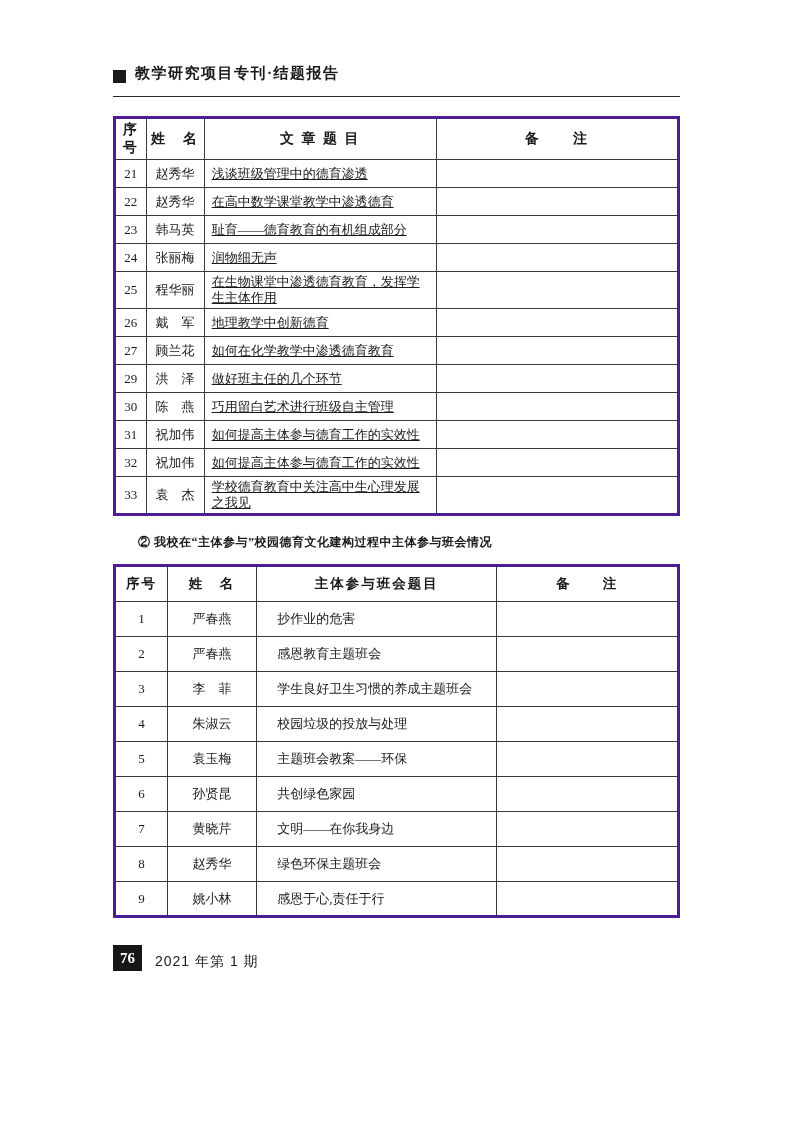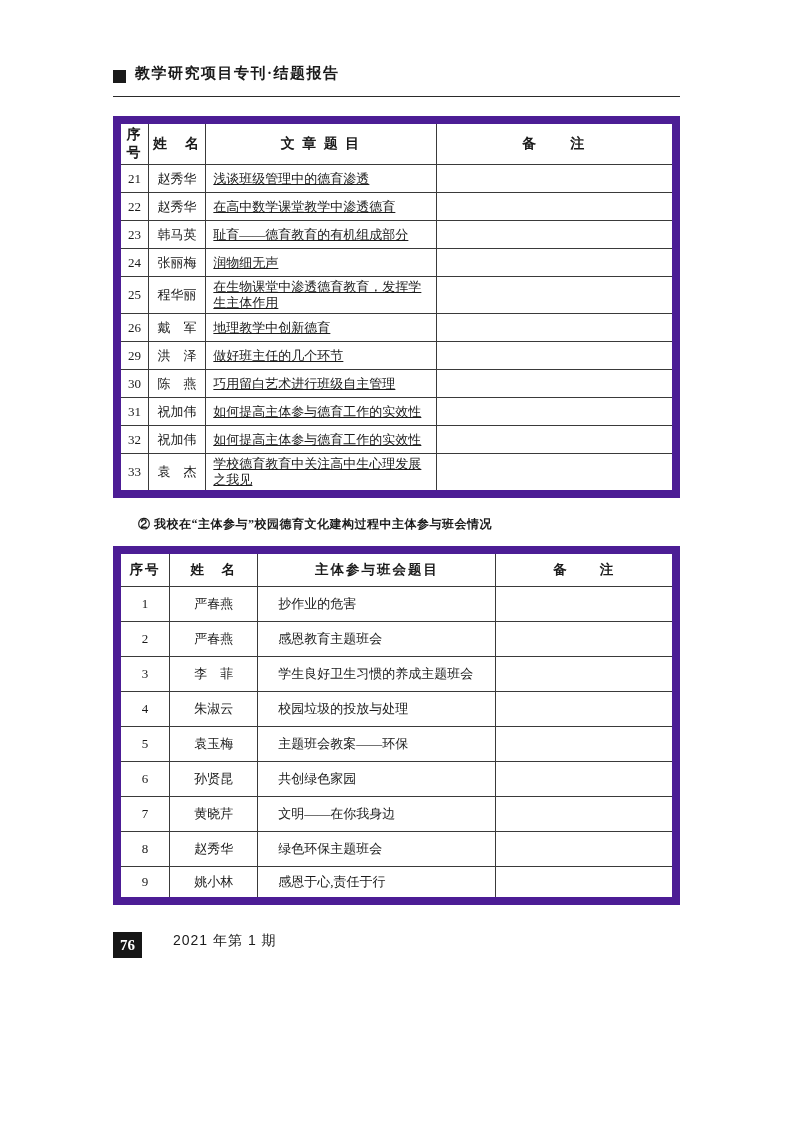--- a/index.html
+++ b/index.html
@@ -48,21 +48,21 @@
   }
   th, td {
     border: 1px solid #3a3a3a;
     vertical-align: middle;
     text-align: center;
     padding: 2px 3px;
     box-sizing: border-box;
     overflow: hidden;
   }
   table.t1, table.t2 {
-    border: 8px solid #4c1d95;
+    border: 3px solid #4c1d95;
   }
   
   table.t1 { margin-top: 19px; }
   .t1 th {
     height: 27px;
     font-size: 14px;
     font-weight: bold;
     letter-spacing: 2px;
   }
   .t1 td {
@@ -105,22 +105,22 @@
   .t2 .c-title { width: 42.6%; }
   .t2 .c-note  { width: 32.2%; }
   .t2 td.cell-title {
     text-align: left;
     padding-left: 20px;
     padding-right: 4px;
   }
   
   .footer {
     display: flex;
-    align-items: flex-start;
-    gap: 31px;
+    align-items: flex-end;
+    gap: 13px;
     margin-top: 27px;
   }
   .pagenum {
     display: inline-block;
     width: 29px;
     height: 26px;
     background: #161616;
     color: #ffffff;
     font-size: 15px;
     font-weight: bold;
@@ -184,20 +184,26 @@
           <td class="cell-title">在生物课堂中渗透德育教育，发挥学生主体作用</td>
           <td class="cell-note"></td>
         </tr>
         <tr>
           <td class="cell-no">26</td>
           <td class="cell-name">戴　军</td>
           <td class="cell-title">地理教学中创新德育</td>
           <td class="cell-note"></td>
         </tr>
         <tr>
+          <td class="cell-no">27</td>
+          <td class="cell-name">顾兰花</td>
+          <td class="cell-title">如何在化学教学中渗透德育教育</td>
+          <td class="cell-note"></td>
+        </tr>
+        <tr>
           <td class="cell-no">29</td>
           <td class="cell-name">洪　泽</td>
           <td class="cell-title">做好班主任的几个环节</td>
           <td class="cell-note"></td>
         </tr>
         <tr>
           <td class="cell-no">30</td>
           <td class="cell-name">陈　燕</td>
           <td class="cell-title">巧用留白艺术进行班级自主管理</td>
           <td class="cell-note"></td>

